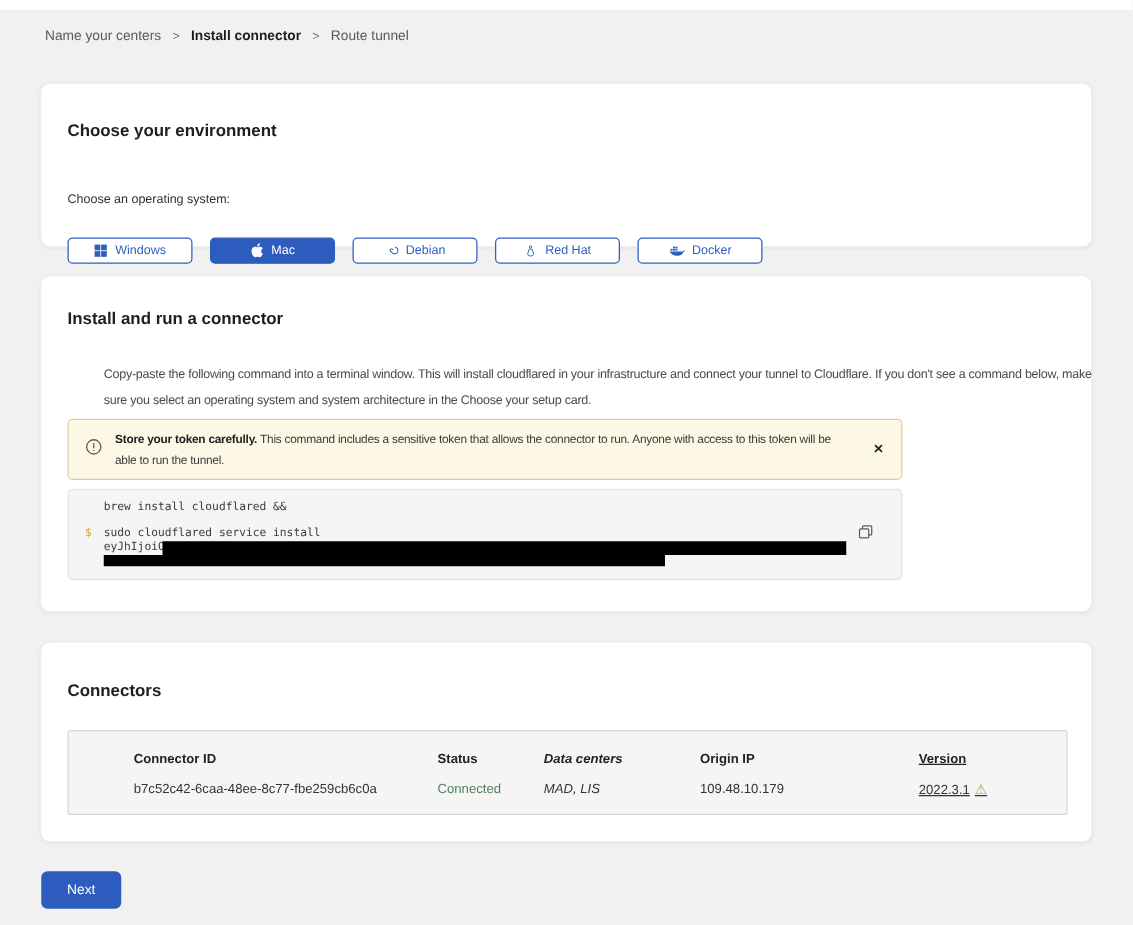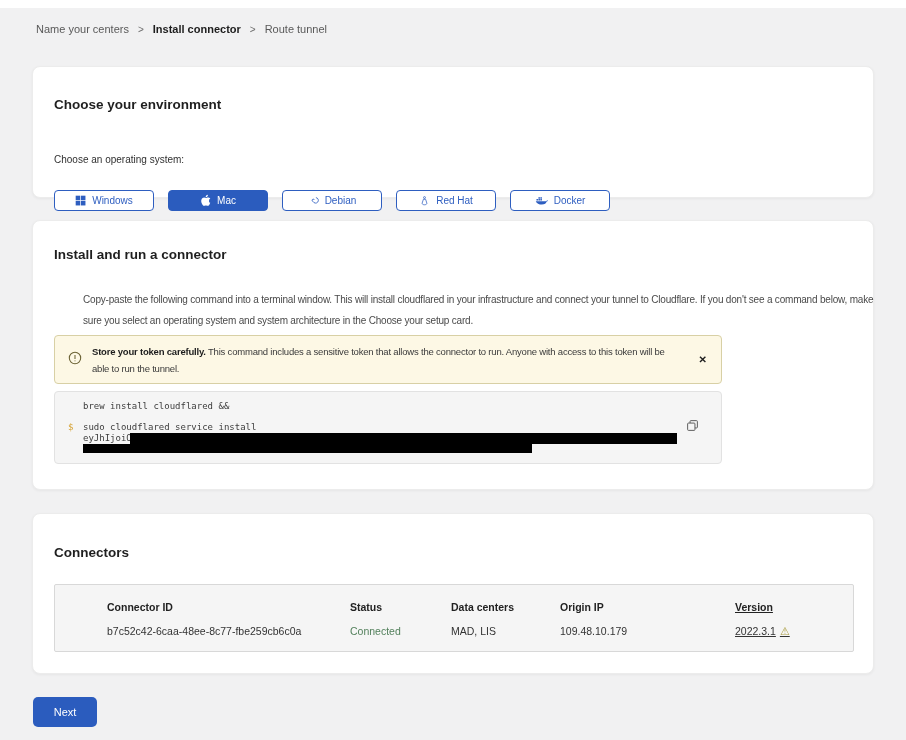--- a/index.html
+++ b/index.html
@@ -78,21 +78,21 @@
   .card-connectors { top:513px; height:161px; }
   .card-connectors h2 { top:31px; }
   .conn-table {
     position:absolute; left:21px; top:70px; width:800px; height:68px;
     background:#f5f5f5; border:1px solid #d8d8d8; border-radius:2px;
   }
   .th { position:absolute; top:16px; font-size:10.5px; font-weight:bold; color:#222; }
   .td { position:absolute; top:40px; font-size:10.5px; color:#333; }
   .col-id { left:52px; }
   .col-status { left:295px; }
-  .col-dc { left:396px; }
+  .col-dc { left:380px;font-style:italic; }
   .col-ip { left:505px; }
   .col-ver { left:680px;text-decoration:underline; }
   .td.col-status { color:#53805c; }
   .ver-warn { color:#ac9f45; font-size:11px; margin-left:4px; }
 
   .next-btn {
     position:absolute; left:33px; top:697px; width:64px; height:30px;
     background:#2b5cbe; color:#fff; border:none; border-radius:5px;
     font-size:11px; font-family:"Liberation Sans",sans-serif; cursor:pointer;
   }

